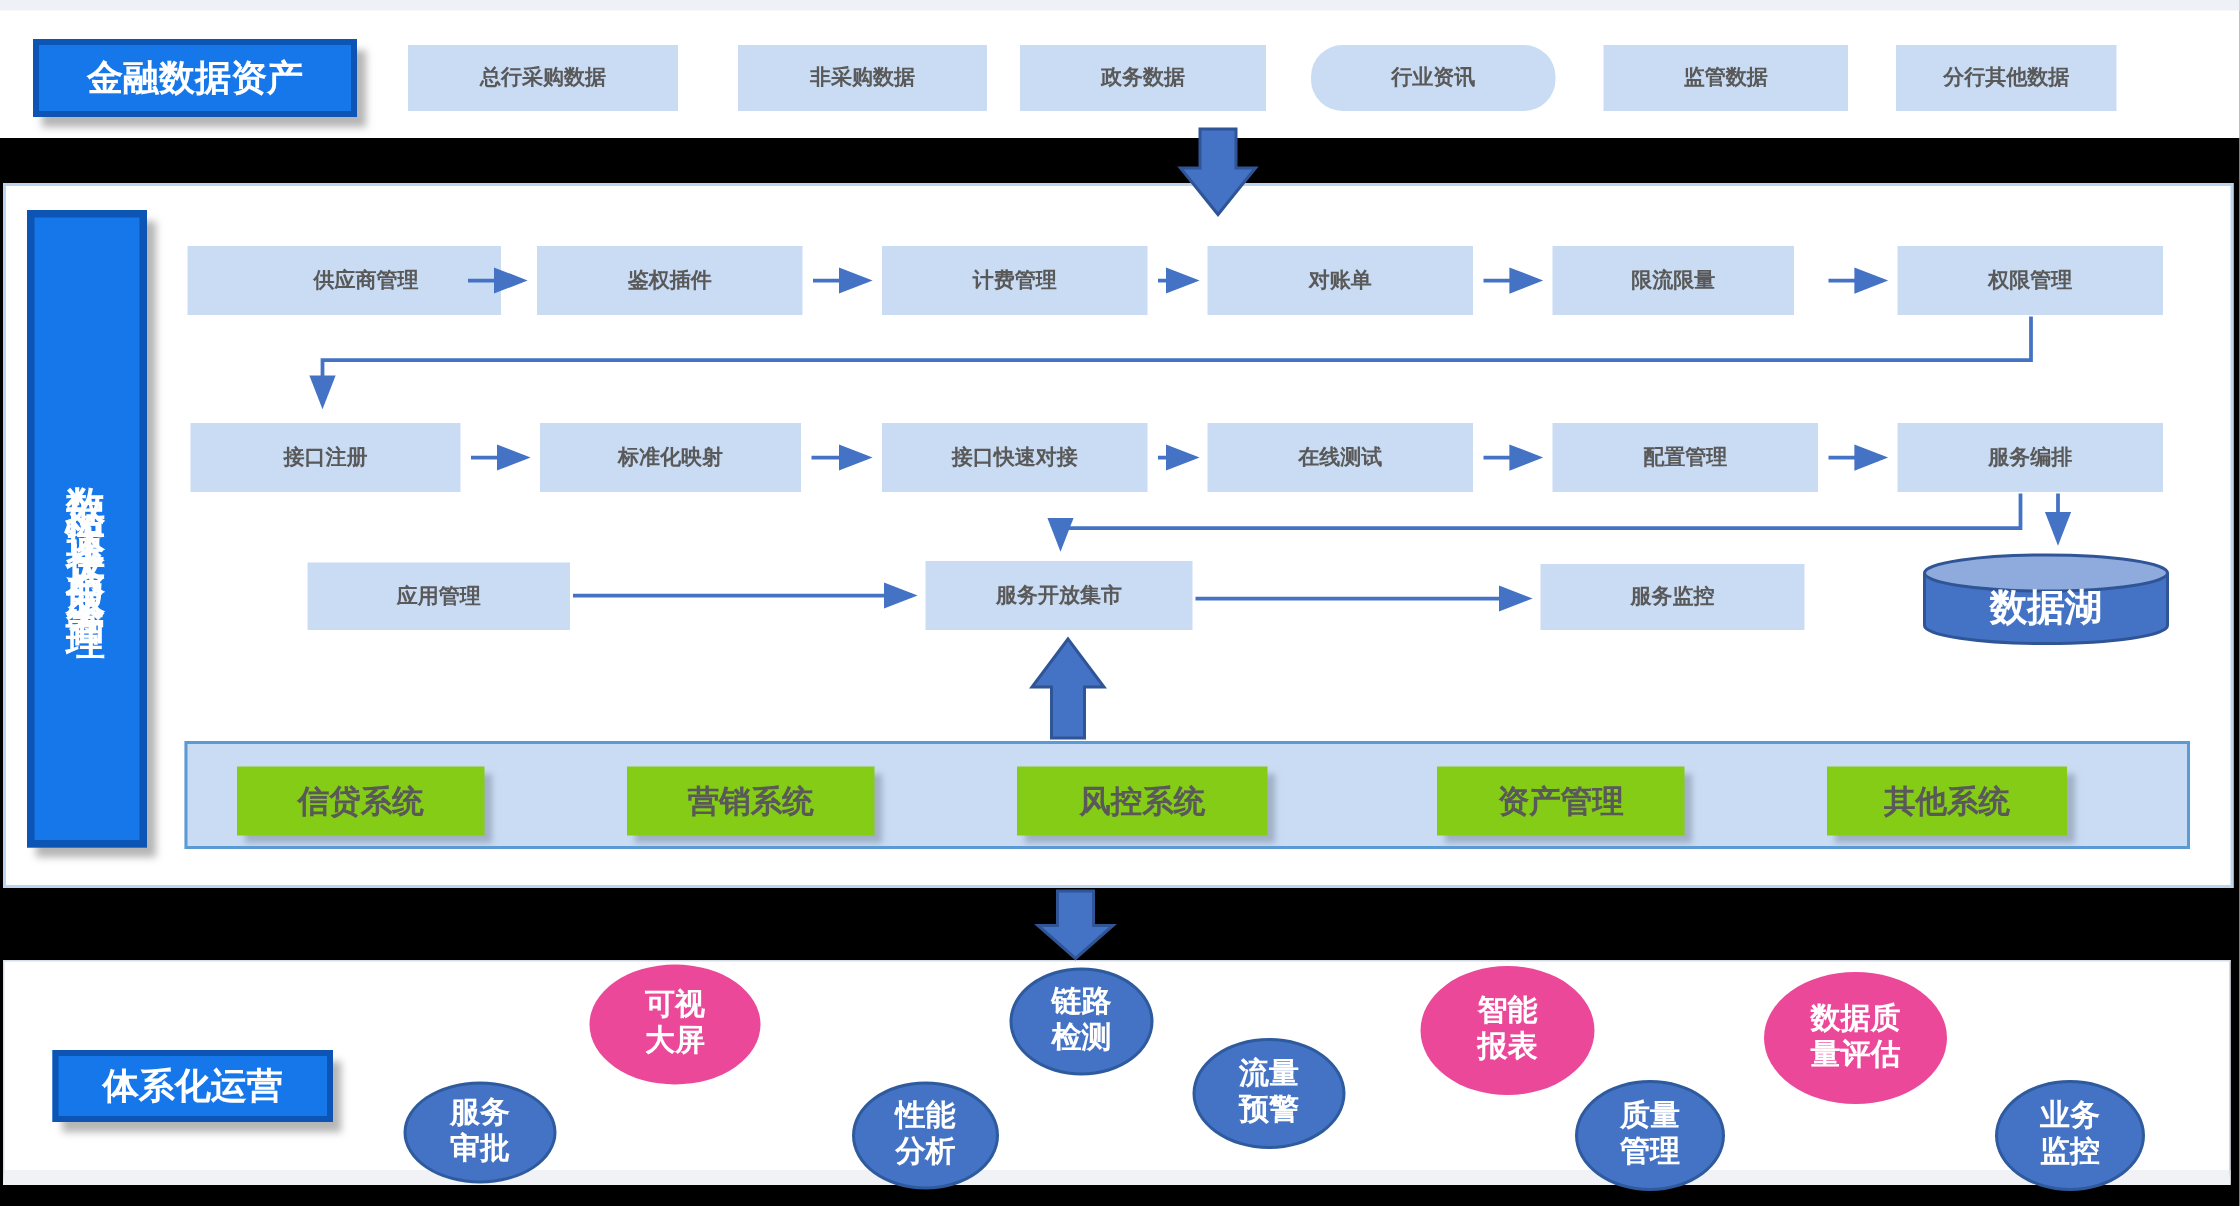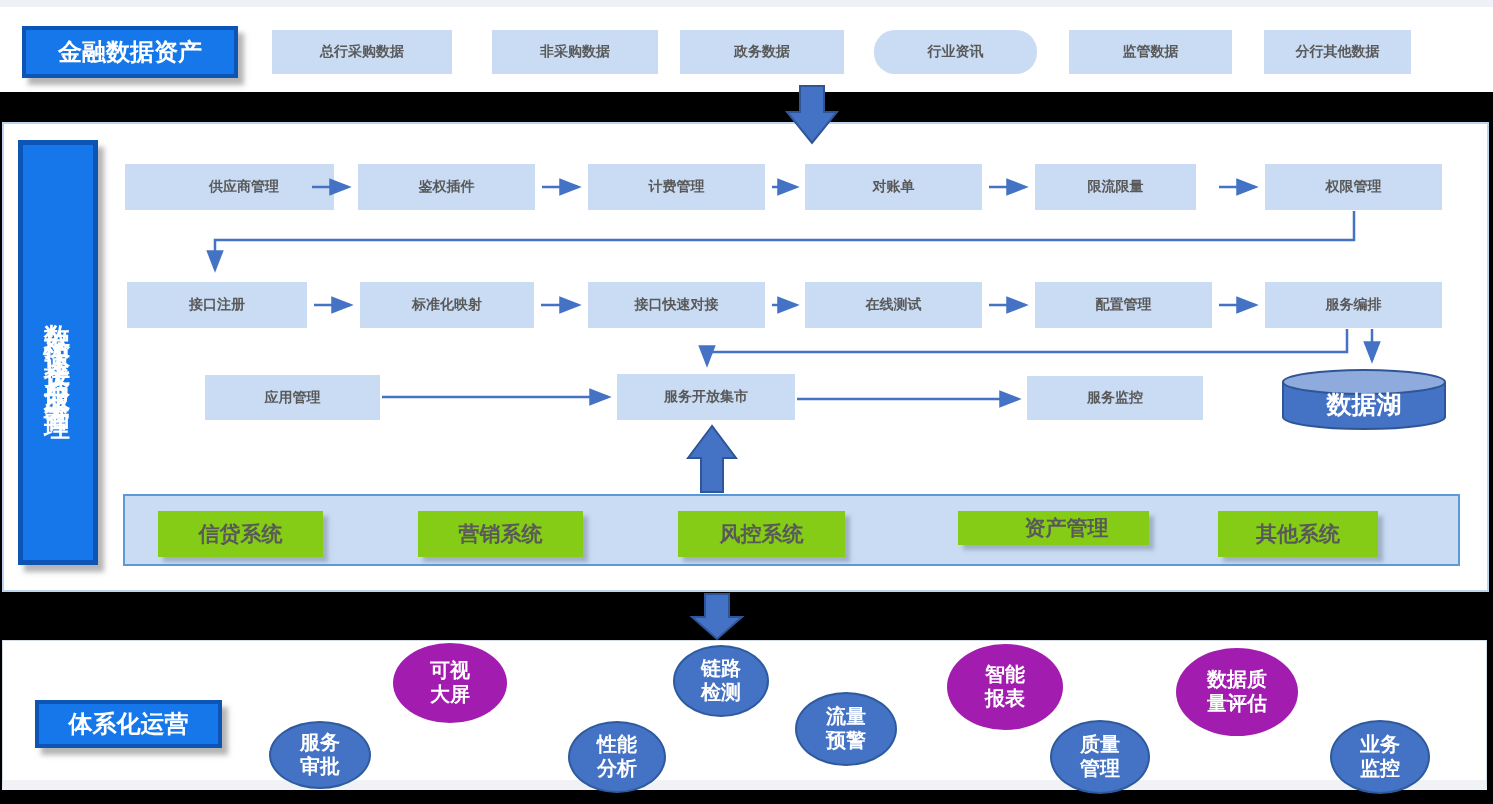--- a/index.html
+++ b/index.html
@@ -36,21 +36,21 @@
   #systems-band{
     position:absolute;left:123px;top:494px;width:1337px;height:72px;
     background:#C9DCF4;border:2px solid #5B9BD5;box-sizing:border-box;
   }
   .bubble{
     position:absolute;border-radius:50%;color:#fff;font-weight:bold;font-size:20px;
     display:flex;flex-direction:column;align-items:center;justify-content:center;
     line-height:1.18;text-align:center;box-sizing:border-box;
   }
   .bubble.dark{background:#4472C4;border:2px solid #2E5A9E;}
-  .bubble.light{background:#a21caf;border:none;}
+  .bubble.light{background:#ec4899;border:none;}
   #overlay{position:absolute;left:0;top:0;width:1493px;height:804px;pointer-events:none;}
   svg text{font-family:"Liberation Sans","DejaVu Sans",sans-serif;}
 </style>
 </head>
 <body>
 
 <div class="panel" id="panel-top"></div>
 <div class="panel" id="panel-mid"></div>
 <div class="panel" id="panel-bot"></div>
 
@@ -79,21 +79,21 @@
 <div class="fbox" style="left:1265px;top:282px;width:177px;height:46px;">服务编排</div>
 
 <div class="fbox" style="left:205px;top:375px;width:175px;height:45px;">应用管理</div>
 <div class="fbox" style="left:617px;top:374px;width:178px;height:46px;">服务开放集市</div>
 <div class="fbox" style="left:1027px;top:376px;width:176px;height:44px;">服务监控</div>
 
 <div id="systems-band"></div>
 <div class="sysbox" style="left:158px;top:511px;width:165px;height:46px;">信贷系统</div>
 <div class="sysbox" style="left:418px;top:511px;width:165px;height:46px;">营销系统</div>
 <div class="sysbox" style="left:678px;top:511px;width:167px;height:46px;">风控系统</div>
-<div class="sysbox" style="left:958px;top:511px;width:165px;height:34px;padding-left:26px;">资产管理</div>
+<div class="sysbox" style="left:958px;top:511px;width:165px;height:46px;">资产管理</div>
 <div class="sysbox" style="left:1218px;top:511px;width:160px;height:46px;">其他系统</div>
 
 <div class="bluebox" id="ops-title">体系化运营</div>
 
 <div class="bubble dark" style="left:269px;top:721px;width:102px;height:68px;">
   <span>服务</span>
     <span>审批</span>
   </div>
 <div class="bubble light" style="left:393px;top:643px;width:114px;height:80px;">
   <span>可视</span>

